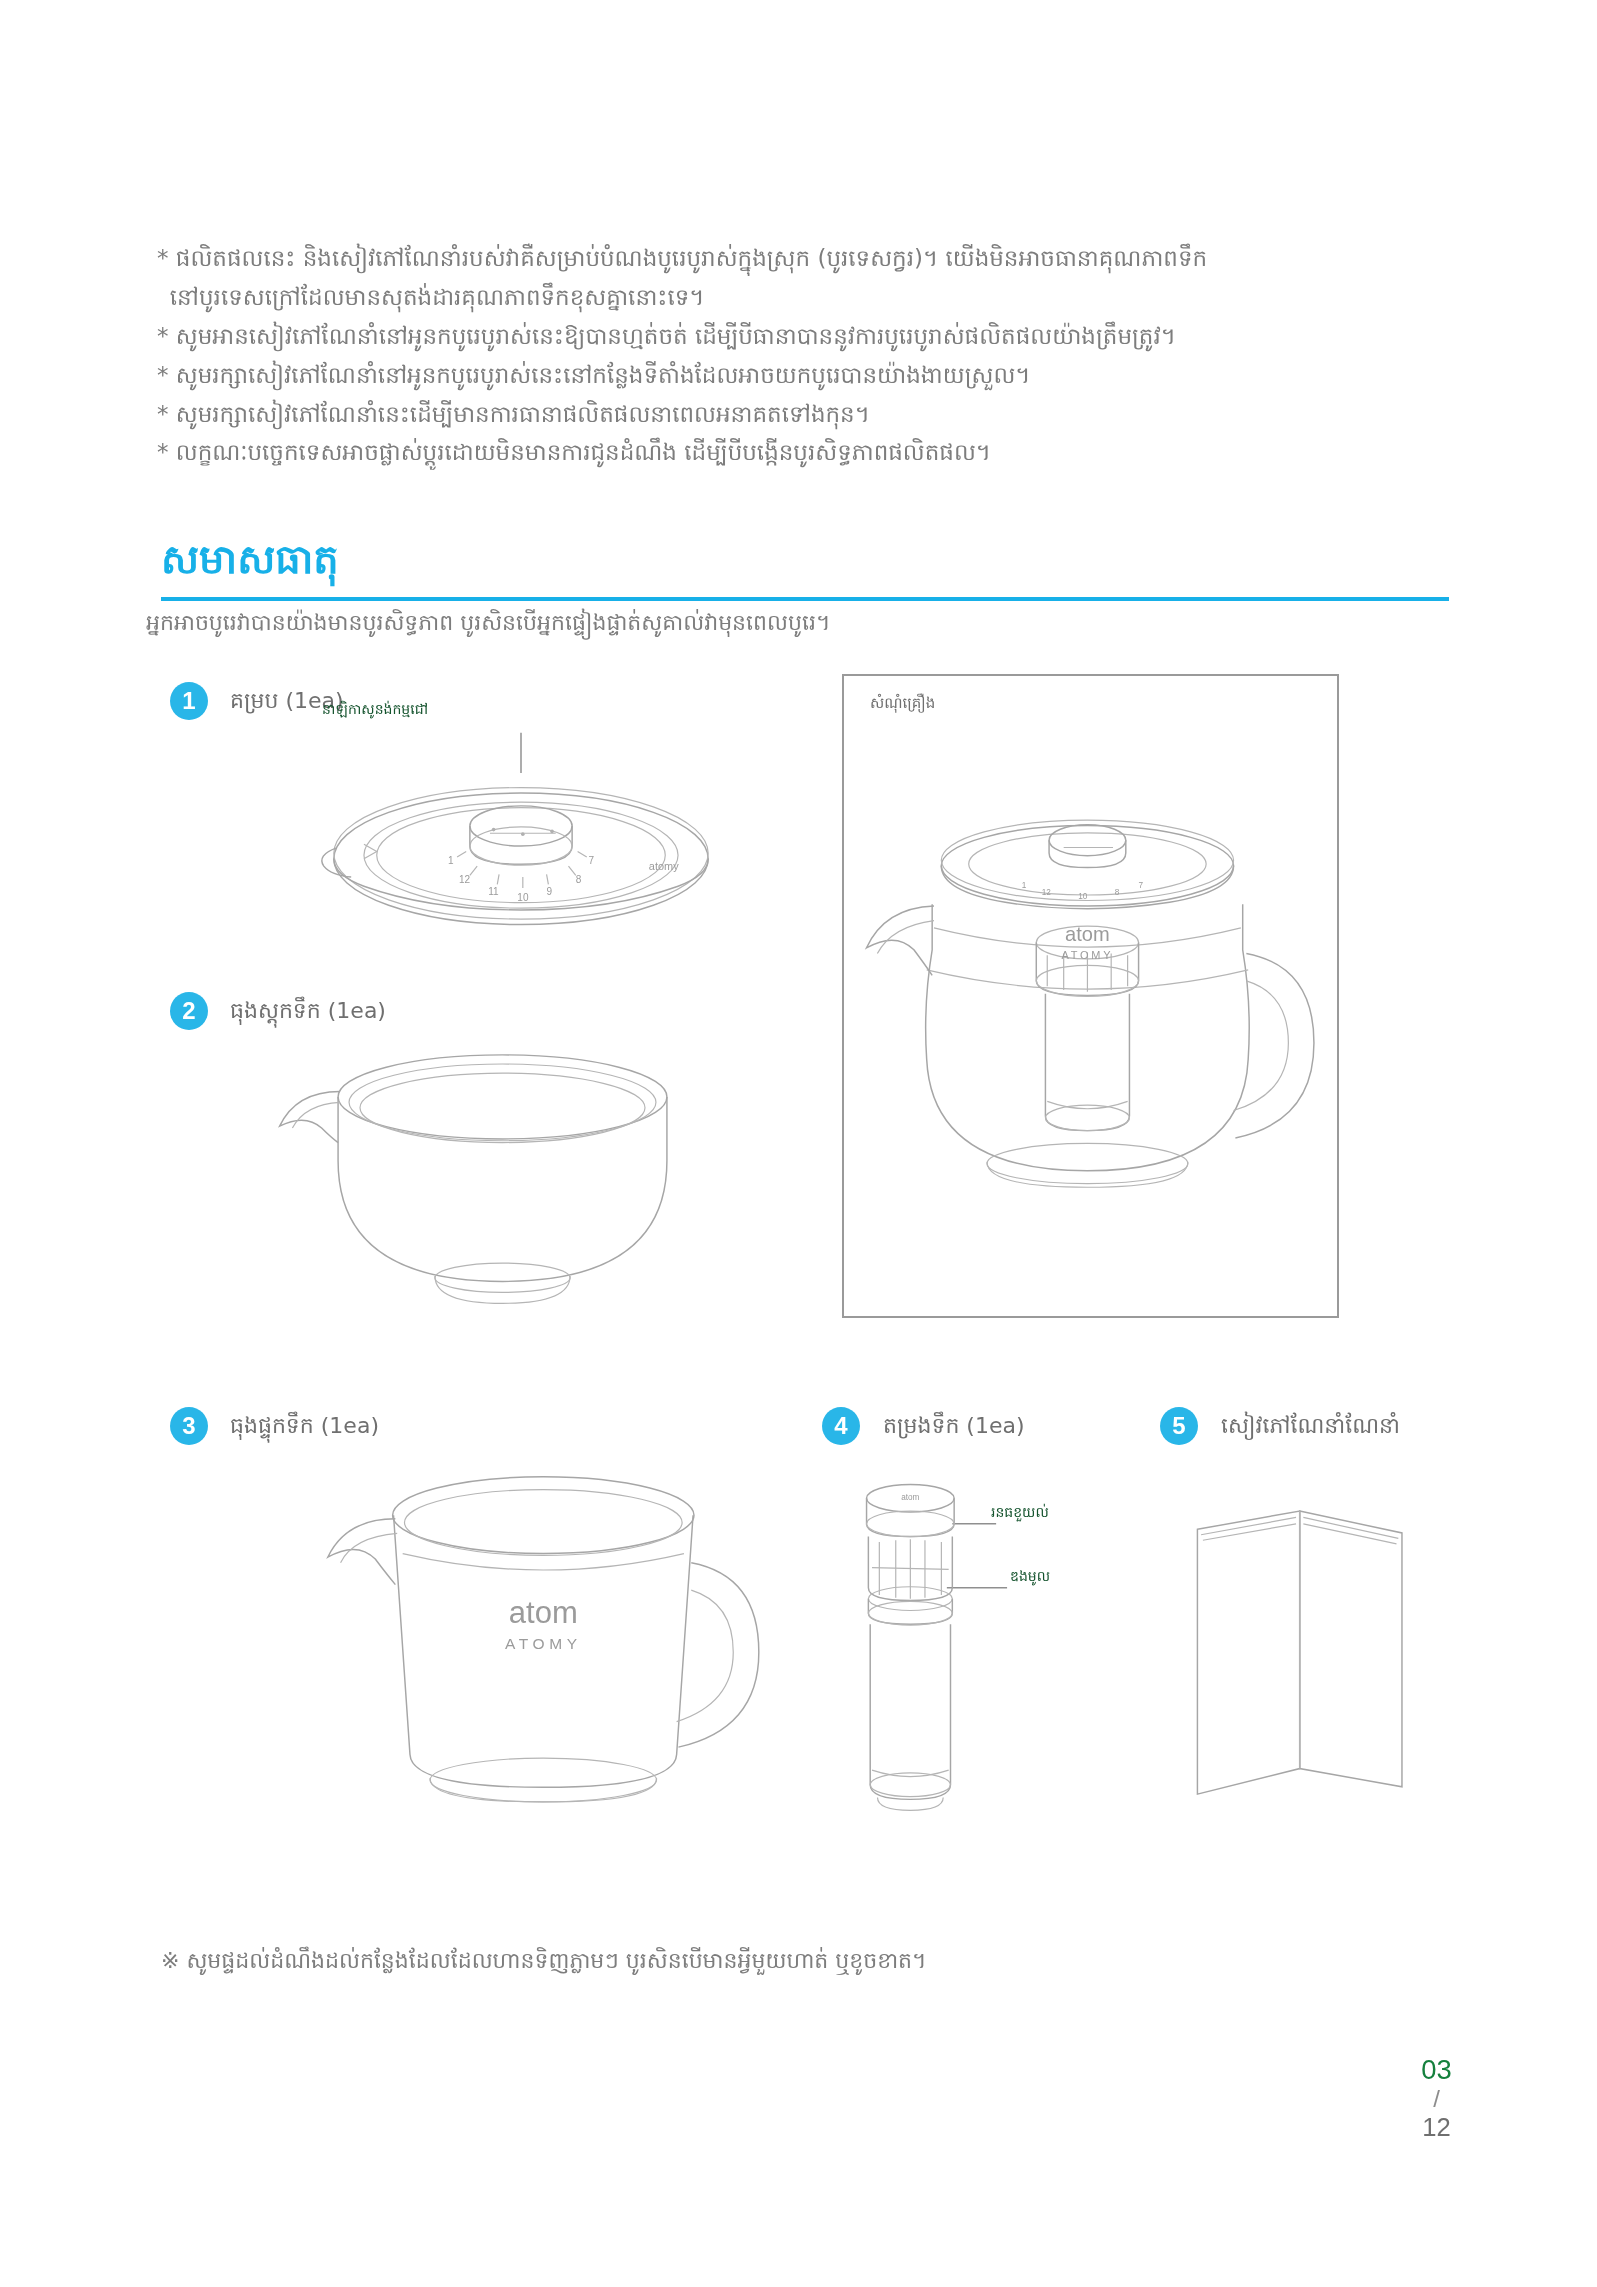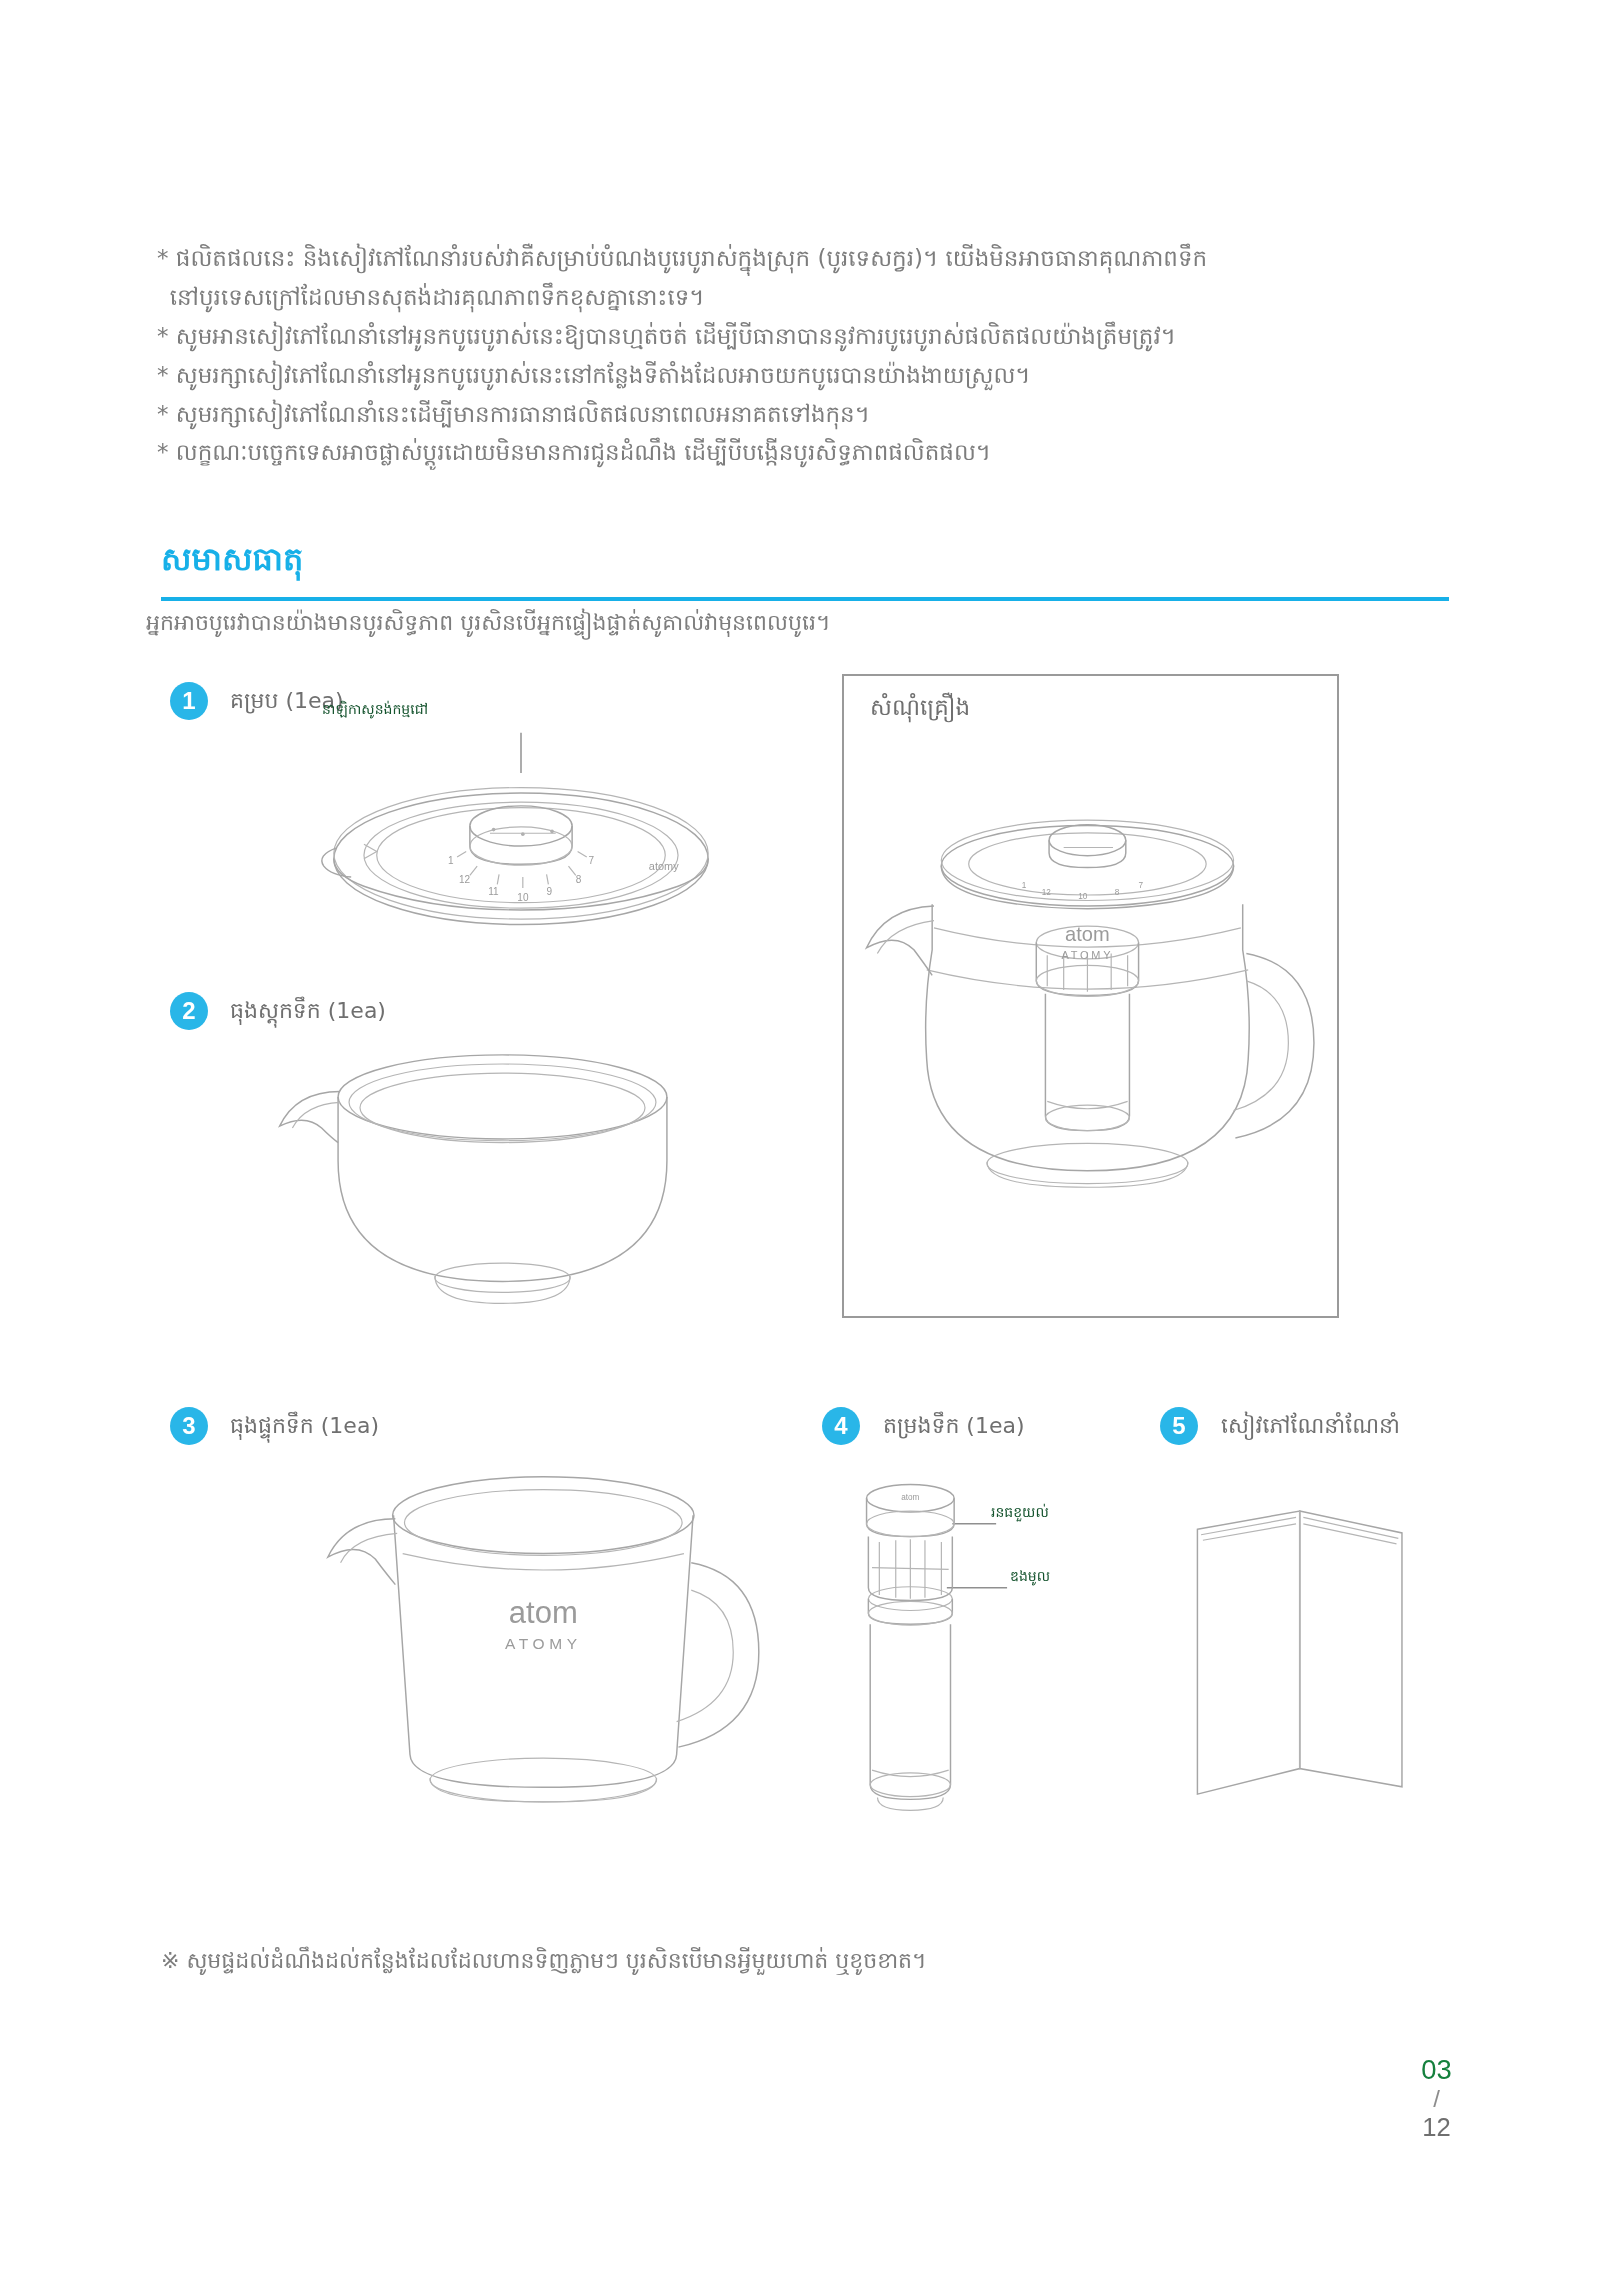--- a/index.html
+++ b/index.html
@@ -21,21 +21,21 @@
   .intro{
     position:absolute; left:157px; top:239px; width:1297px;
     color:#7d7d7d; font-size:23px; line-height:38px;
   }
   .intro p{ margin:0 0 0.9px 0; }
   .intro .ind{ padding-left:12.8px; }
 
   
   .sec-wrap{ position:absolute; left:161px; top:535px; width:1288px; }
   .sec-title{
-    display:inline-block; font-size:32px; font-weight:bold; color:#17b0e8;
+    display:inline-block; font-size:40px; font-weight:bold; color:#17b0e8;
     line-height:48px; padding-bottom:3.7px;
   }
   .sec-rule{
     position:absolute; left:0; top:62px; width:1288px; height:3.7px;
     background:#17b0e8;
   }
   .sec-sub{
     position:absolute; left:146px; top:606px; width:1279px;
     color:#7d7d7d; font-size:22px; line-height:33px;
   }
@@ -56,21 +56,21 @@
   .callout{
     position:absolute; color:#14532d; font-size:14px; white-space:nowrap;
   }
 
   
   .set-box{
     position:absolute; left:842px; top:674px; width:493px; height:640px;
     border:2.7px solid #9a9a9a; background:#fff;
   }
   .set-box-label{
-    position:absolute; left:870px; top:693px; color:#6f6f6f; font-size:23px;
+    position:absolute; left:870px; top:693px; color:#6f6f6f; font-size:15px;
   }
 
   
   .foot-note{
     position:absolute; left:161px; top:1944px; width:1279px;
     color:#7d7d7d; font-size:22px; line-height:33px;
   }
 
   
   .pager{

